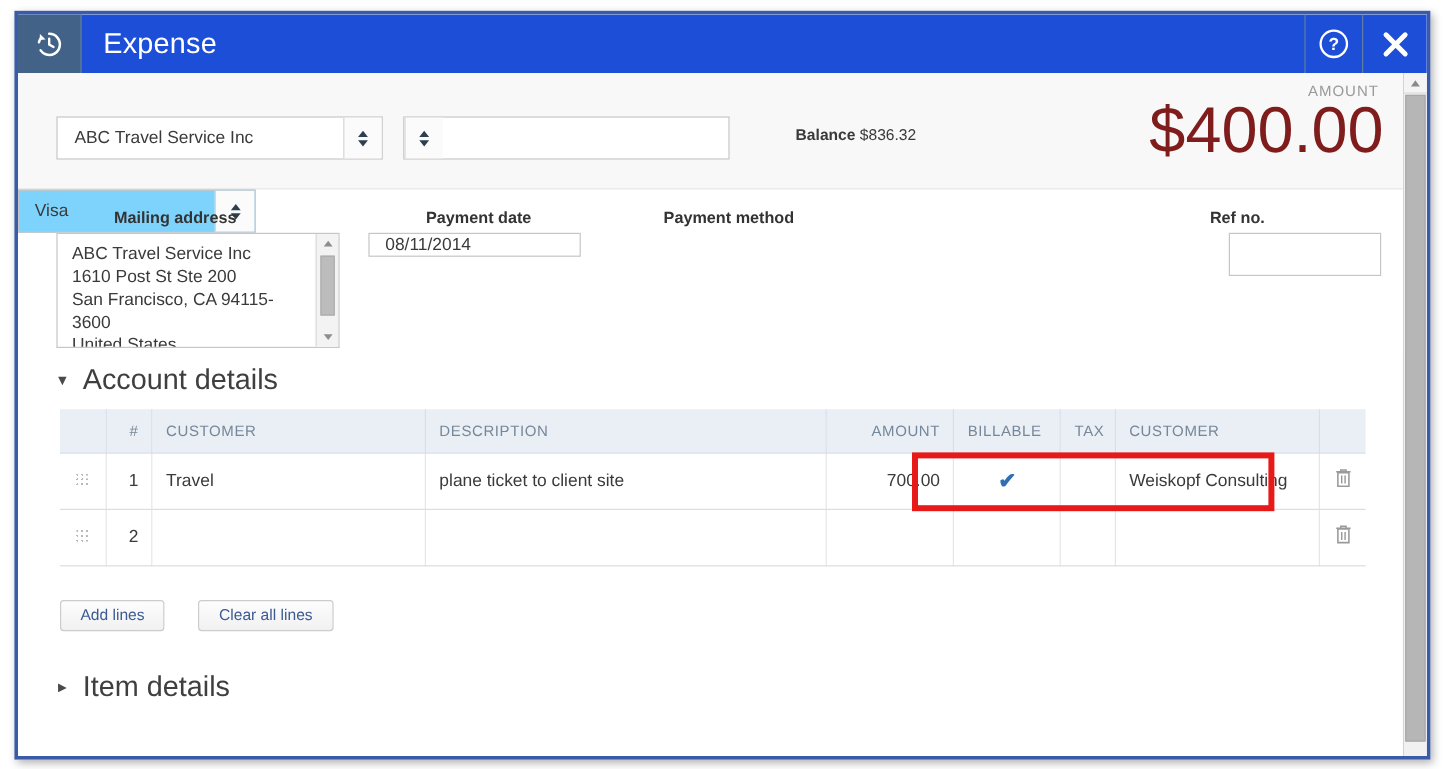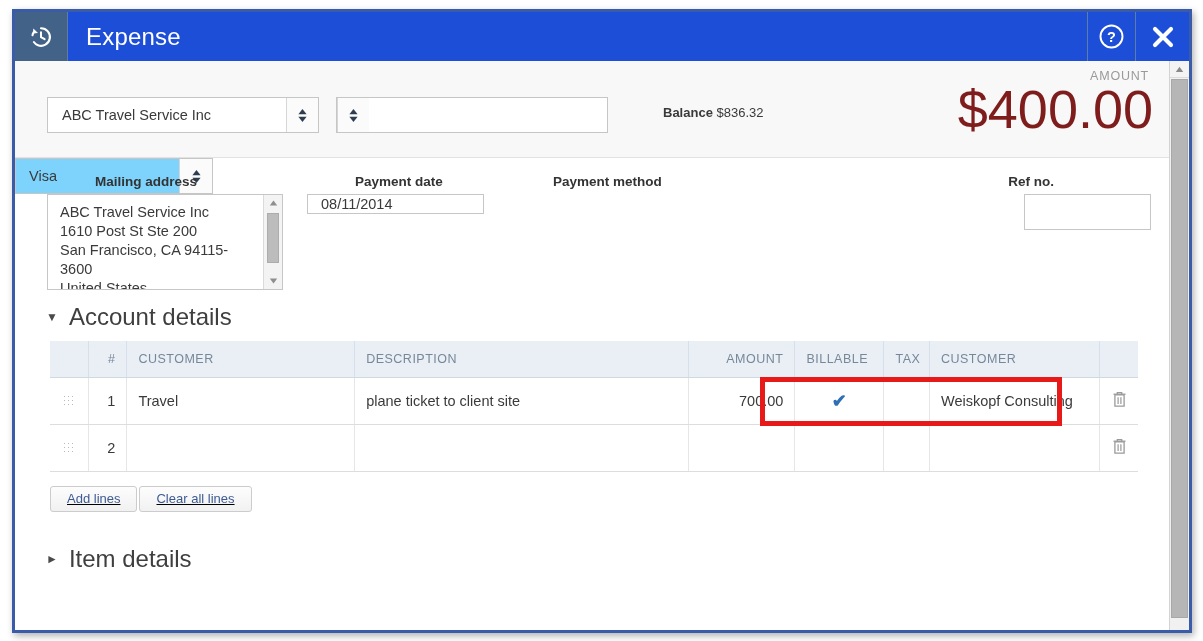--- a/index.html
+++ b/index.html
@@ -290,24 +290,23 @@
   
   #red-box {
     position: absolute;
     border: 5px solid #e81919;
     pointer-events: none;
     z-index: 30;
   }
 
   
   #lines-buttons {
-    margin: 14px 0 0 35px;
+    margin: 28px 0 0 35px;
     display: flex;
-    gap: 2px;
-    text-decoration: underline;
+    gap: 28px;
   }
   .gray-btn {
     height: 26px;
     padding: 0 16px;
     border: 1px solid #cccccc;
     border-radius: 3px;
     background: linear-gradient(#fdfdfd, #f1f1f1);
     color: #3c5a94;
     font-size: 13px;
     font-family: "Liberation Sans", sans-serif;

